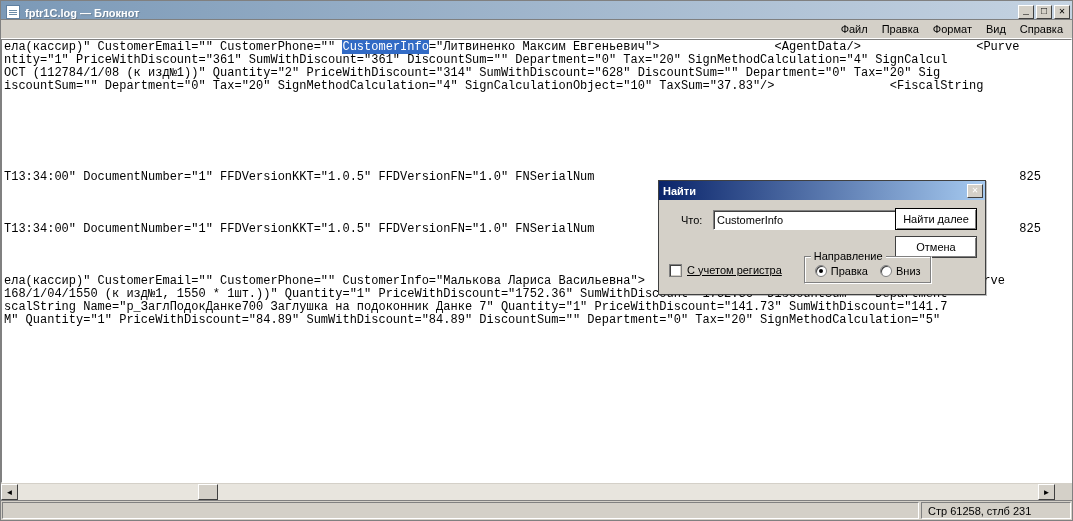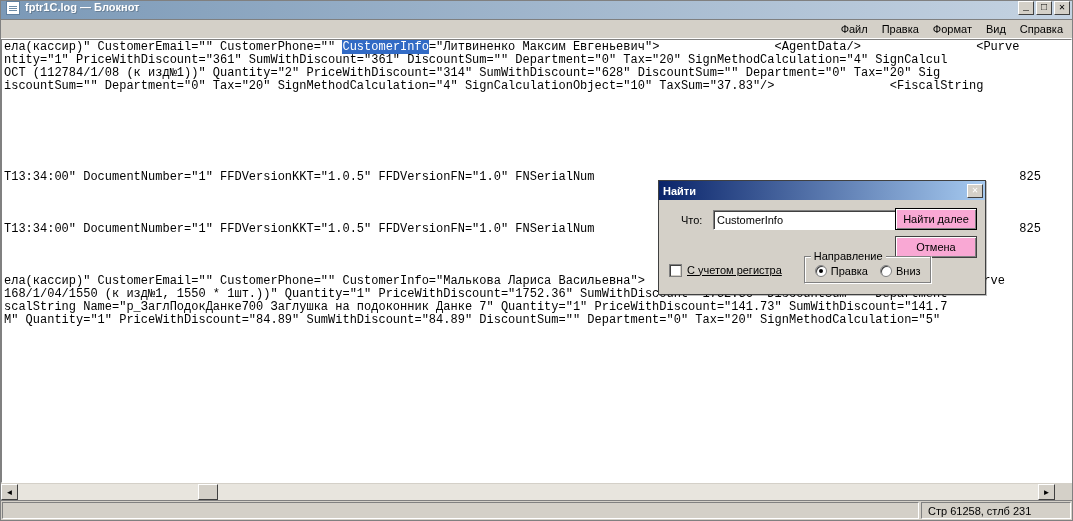--- a/index.html
+++ b/index.html
@@ -15,21 +15,21 @@
   .window {
     width: 1073px; height: 521px;
     border: 1px solid #808080;
     background: #d4d0c8;
     display: flex; flex-direction: column;
   }
   .titlebar {
     height: 19px;
     background: linear-gradient(to right, #7b99b7, #c5d3e2);
     border-bottom: 1px solid #808080;
-    display: flex; align-items: flex-start;
+    display: flex; align-items: flex-end;
     padding: 0 2px;
   }
   .titlebar-icon {
     width: 14px; height: 14px; margin: 0 3px;
     background: #fff; border: 1px solid #6080a0;
     position: relative;
   }
   .titlebar-icon::after {
     content: ""; position: absolute;
     left: 2px; top: 4px; width: 8px; border-top: 1px solid #6c8ca8;
@@ -134,21 +134,21 @@
     flex: 1; height: 20px; background: #fff;
     border: 1px solid #808080;
     border-right-color: #fff; border-bottom-color: #fff;
     box-shadow: inset 1px 1px 0 #404040;
     padding: 1px 3px;
     font-family: Tahoma, sans-serif; font-size: 11px;
     margin-right: 8px;
   }
   .dlg-btn {
     width: 82px; height: 22px;
-    background: #f9a8d4;
+    background: #ffffff;
     border: 1px solid #404040;
     box-shadow: inset 1px 1px 0 #fff, inset -1px -1px 0 #808080;
     font-size: 11px; cursor: default;
     display: flex; align-items: center; justify-content: center;
   }
   .default-btn { border: 1px solid #000; box-shadow: inset 1px 1px 0 #fff, inset -1px -1px 0 #808080, 0 0 0 1px #404040 inset; }
   .dlg-buttons {
     position: absolute; right: 8px; top: 8px;
     display: flex; flex-direction: column; gap: 6px;
   }

